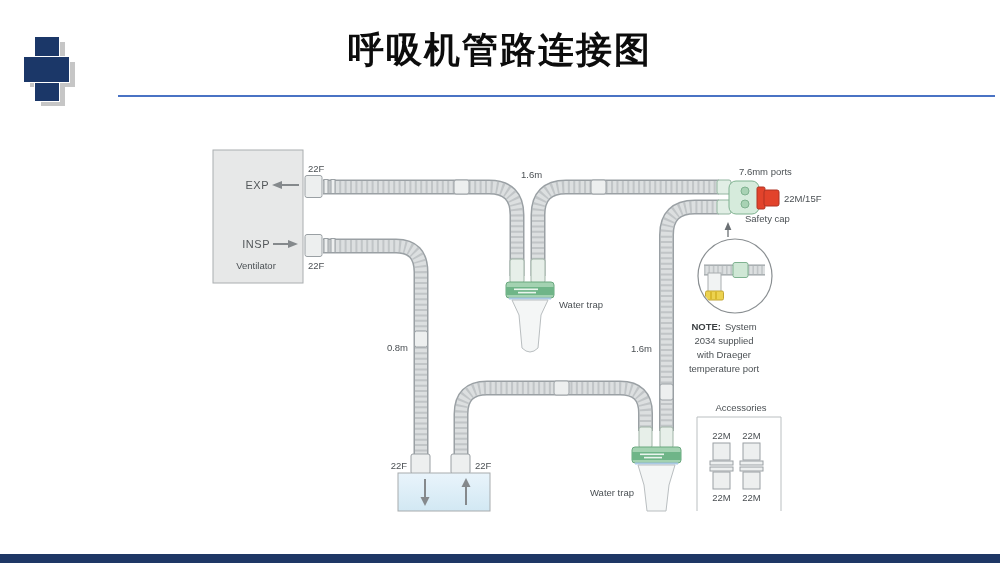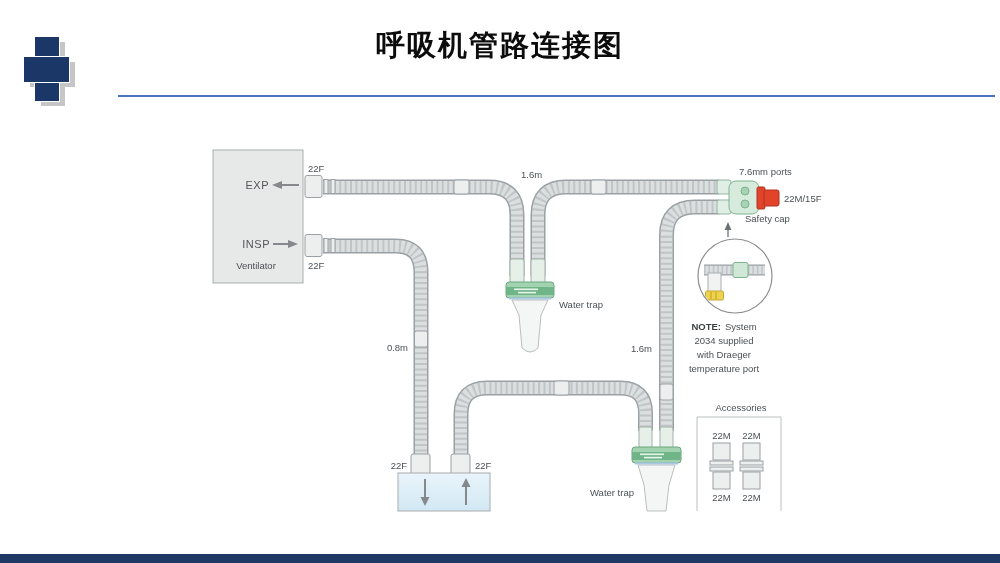--- a/index.html
+++ b/index.html
@@ -1,20 +1,20 @@
 <!DOCTYPE html>
 <html><head>
 <meta charset="utf-8">
 <style>
   html,body{margin:0;padding:0;background:#fff;}
   .slide{position:relative;width:1000px;height:563px;background:#ffffff;overflow:hidden;
          font-family:"Liberation Sans",sans-serif;}
   
   .title{position:absolute;left:0;right:0;top:26px;margin:0;text-align:center;
-         font-size:29px;font-weight:700;color:#0c0c0c;letter-spacing:2px;}
+         font-size:36px;font-weight:700;color:#0c0c0c;letter-spacing:2px;}
   .rule{position:absolute;left:118px;right:5px;top:95px;height:2px;background:#4a73c4;}
   .bottom-bar{position:absolute;left:0;right:0;bottom:0;height:9px;background:#1e3765;}
   
   .logo{position:absolute;left:23px;top:36px;width:60px;height:72px;}
   .logo div{position:absolute;}
   .sh{background:#c6c6c6;}
   .nv{background:#1b3768;}
   .v1{left:18px;top:6px;width:24px;height:64px;}
   .h1{left:7px;top:26px;width:45px;height:25px;}
   .v2{left:11px;top:0;width:24px;height:64px;border:1px solid #fff;}

